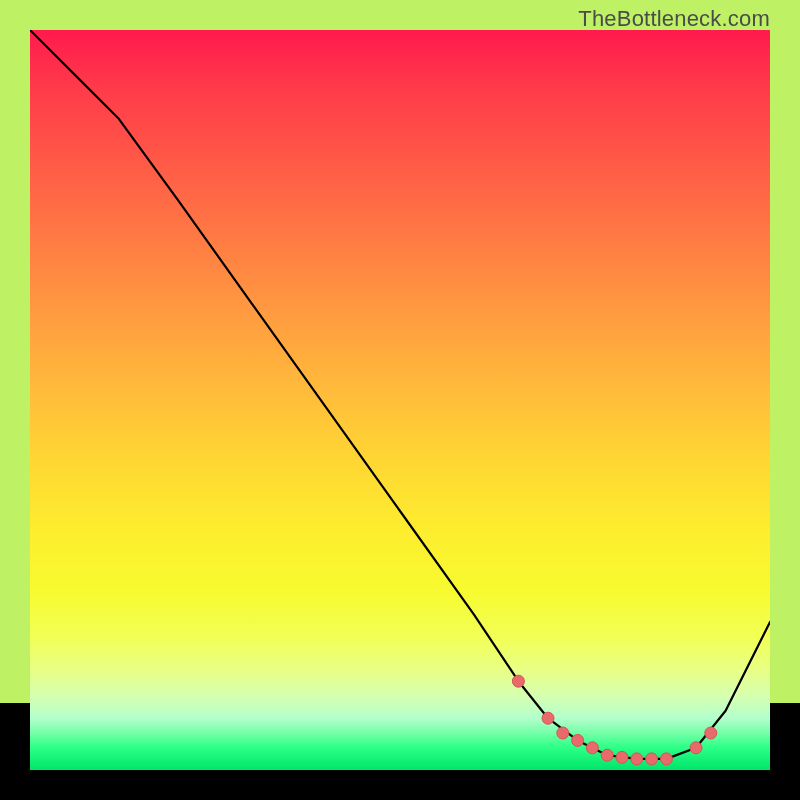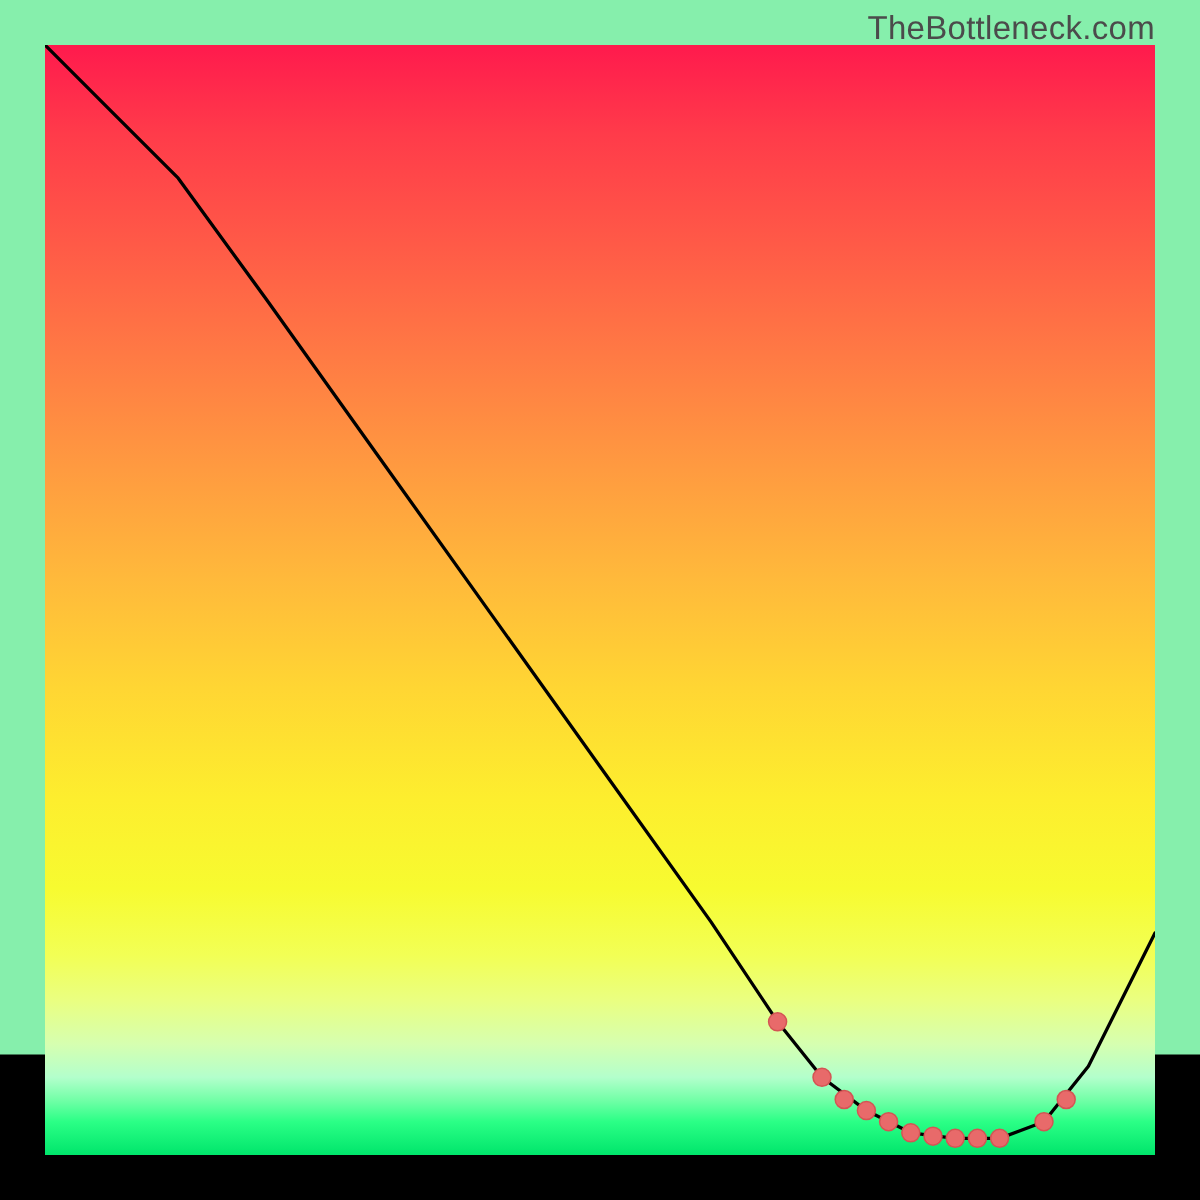--- a/index.html
+++ b/index.html
@@ -8,21 +8,21 @@
     width: 800px;
     height: 800px;
     background: #000;
     overflow: hidden;
     font-family: Arial, Helvetica, sans-serif;
   }
   .frame {
     position: relative;
     width: 800px;
     height: 703px;
-    background: #86efac;
+    background: #bef264;
   }
   .plot-area {
     position: absolute;
     left: 30px;
     top: 30px;
     width: 740px;
     height: 740px;
     
     background: linear-gradient(
       to bottom,

